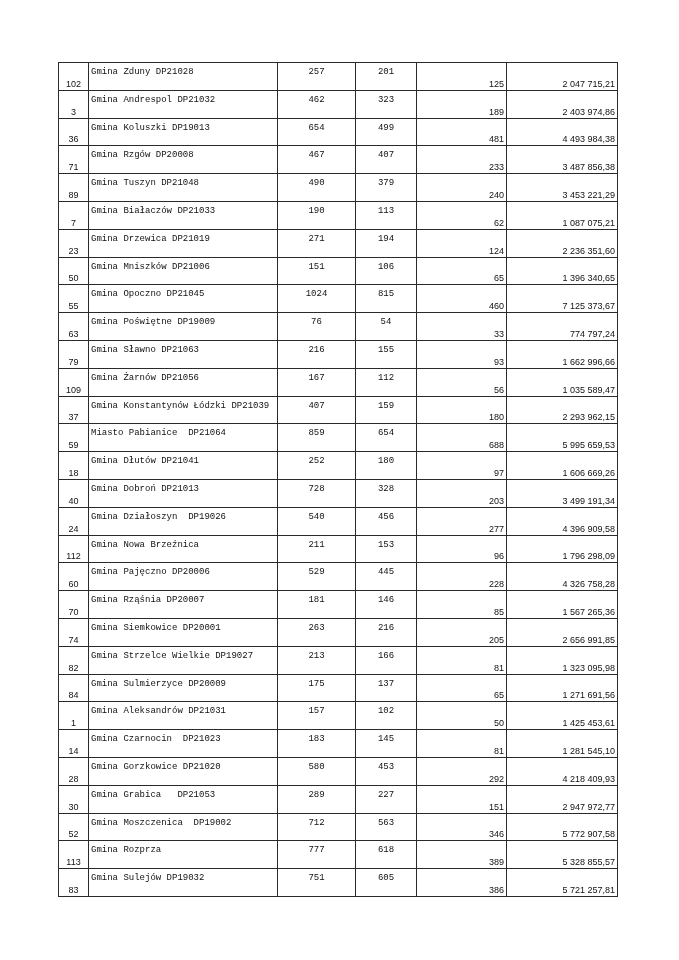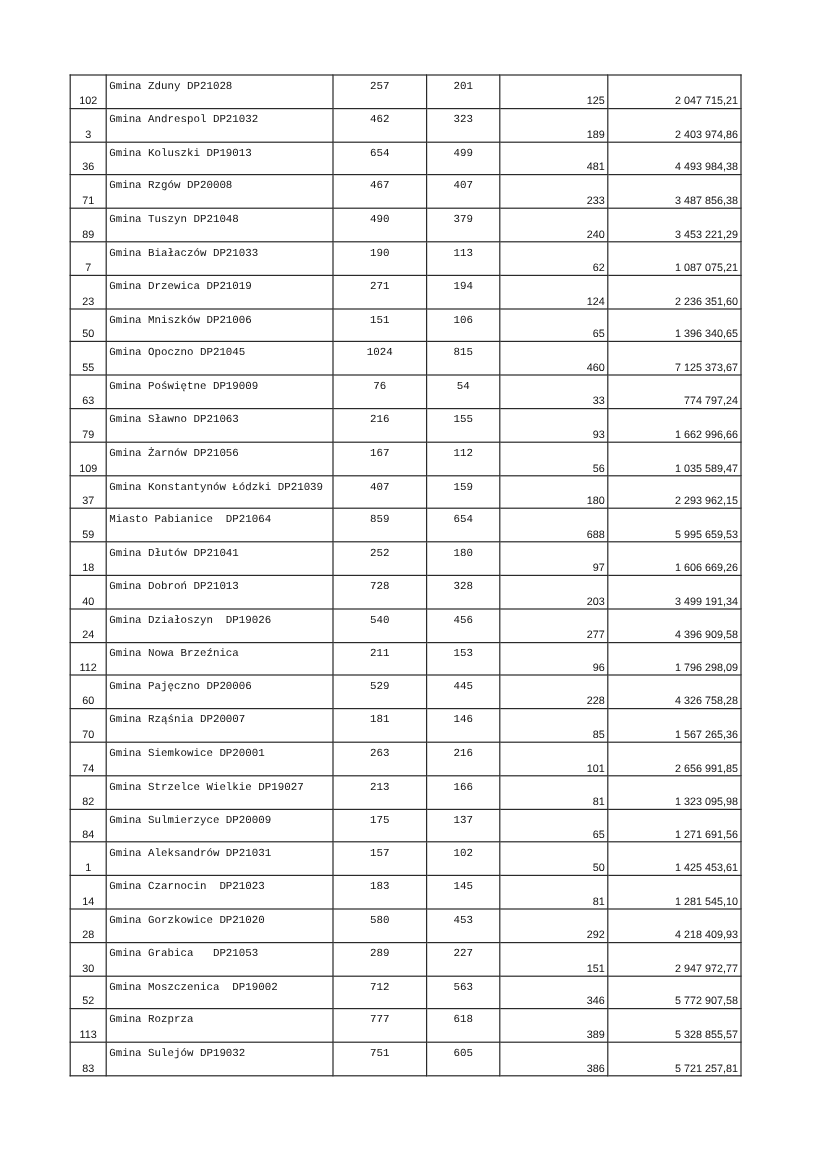--- a/index.html
+++ b/index.html
@@ -454,21 +454,21 @@
     <td class="c-name">
             <span class="name-txt">Gmina Siemkowice DP20001</span>
           </td>
     <td class="c-a">
             <span class="a-txt">263</span>
           </td>
     <td class="c-b">
             <span class="b-txt">216</span>
           </td>
     <td class="c-c">
-            <span class="c-txt">101</span>
+            <span class="c-txt">205</span>
           </td>
     <td class="c-d">
             <span class="d-txt">2 656 991,85</span>
           </td>
   </tr>
 
   <tr>
     <td class="c-id">
             <span class="id-txt">82</span>
           </td>

